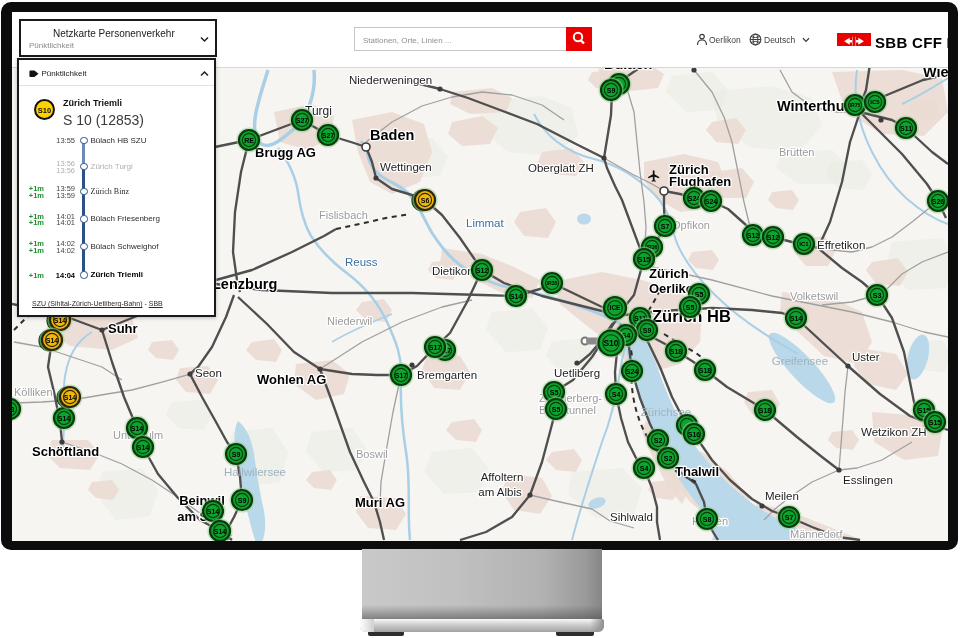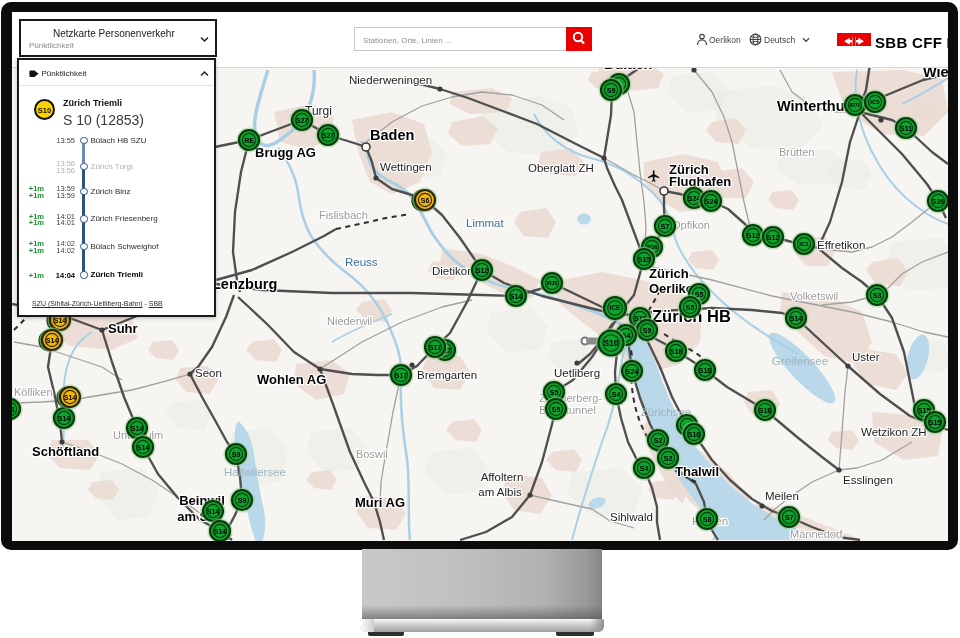--- a/index.html
+++ b/index.html
@@ -659,27 +659,27 @@
       <div class="stn" style="top:75.8px;">Bülach HB SZU</div>
       <div class="tm" style="top:98.9px;color:#b0b0b0;">13:56</div>
       <div class="tm" style="top:105.5px;color:#b0b0b0;">13:56</div>
       <div class="stc" style="top:102.5px"></div>
       <div class="stn" style="top:101.6px;color:#b0b0b0;">Zürich Turgi</div>
       <div class="tm" style="top:123.9px;">13:59</div>
       <div class="tm" style="top:130.5px;">13:59</div>
       <div class="dl" style="top:123.9px;">+1m</div>
       <div class="dl" style="top:130.5px;">+1m</div>
       <div class="stc" style="top:127.5px"></div>
-      <div class="stn" style="top:126.6px;">Zürich Binz</div>
+      <div class="stn" style="top:126.6px;font-family:Liberation Serif, serif;">Zürich Binz</div>
       <div class="tm" style="top:151.6px;">14:01</div>
       <div class="tm" style="top:158.2px;">14:01</div>
       <div class="dl" style="top:151.6px;">+1m</div>
       <div class="dl" style="top:158.2px;">+1m</div>
       <div class="stc" style="top:155.2px"></div>
-      <div class="stn" style="top:154.3px;">Zürich Friesenberg</div>
+      <div class="stn" style="top:154.3px;">Bülach Friesenberg</div>
       <div class="tm" style="top:179.3px;">14:02</div>
       <div class="tm" style="top:185.9px;">14:02</div>
       <div class="dl" style="top:179.3px;">+1m</div>
       <div class="dl" style="top:185.9px;">+1m</div>
       <div class="stc" style="top:182.9px"></div>
       <div class="stn" style="top:182.0px;">Bülach Schweighof</div>
       <div class="tm" style="top:210.9px;font-weight:bold;color:#000;margin-left:44px;">14:04</div>
       <div class="dl" style="top:210.9px;font-weight:bold;">+1m</div>
       <div class="stc" style="top:211.2px"></div>
       <div class="stn" style="top:210.3px;font-weight:bold;color:#000;">Zürich Triemli</div>

